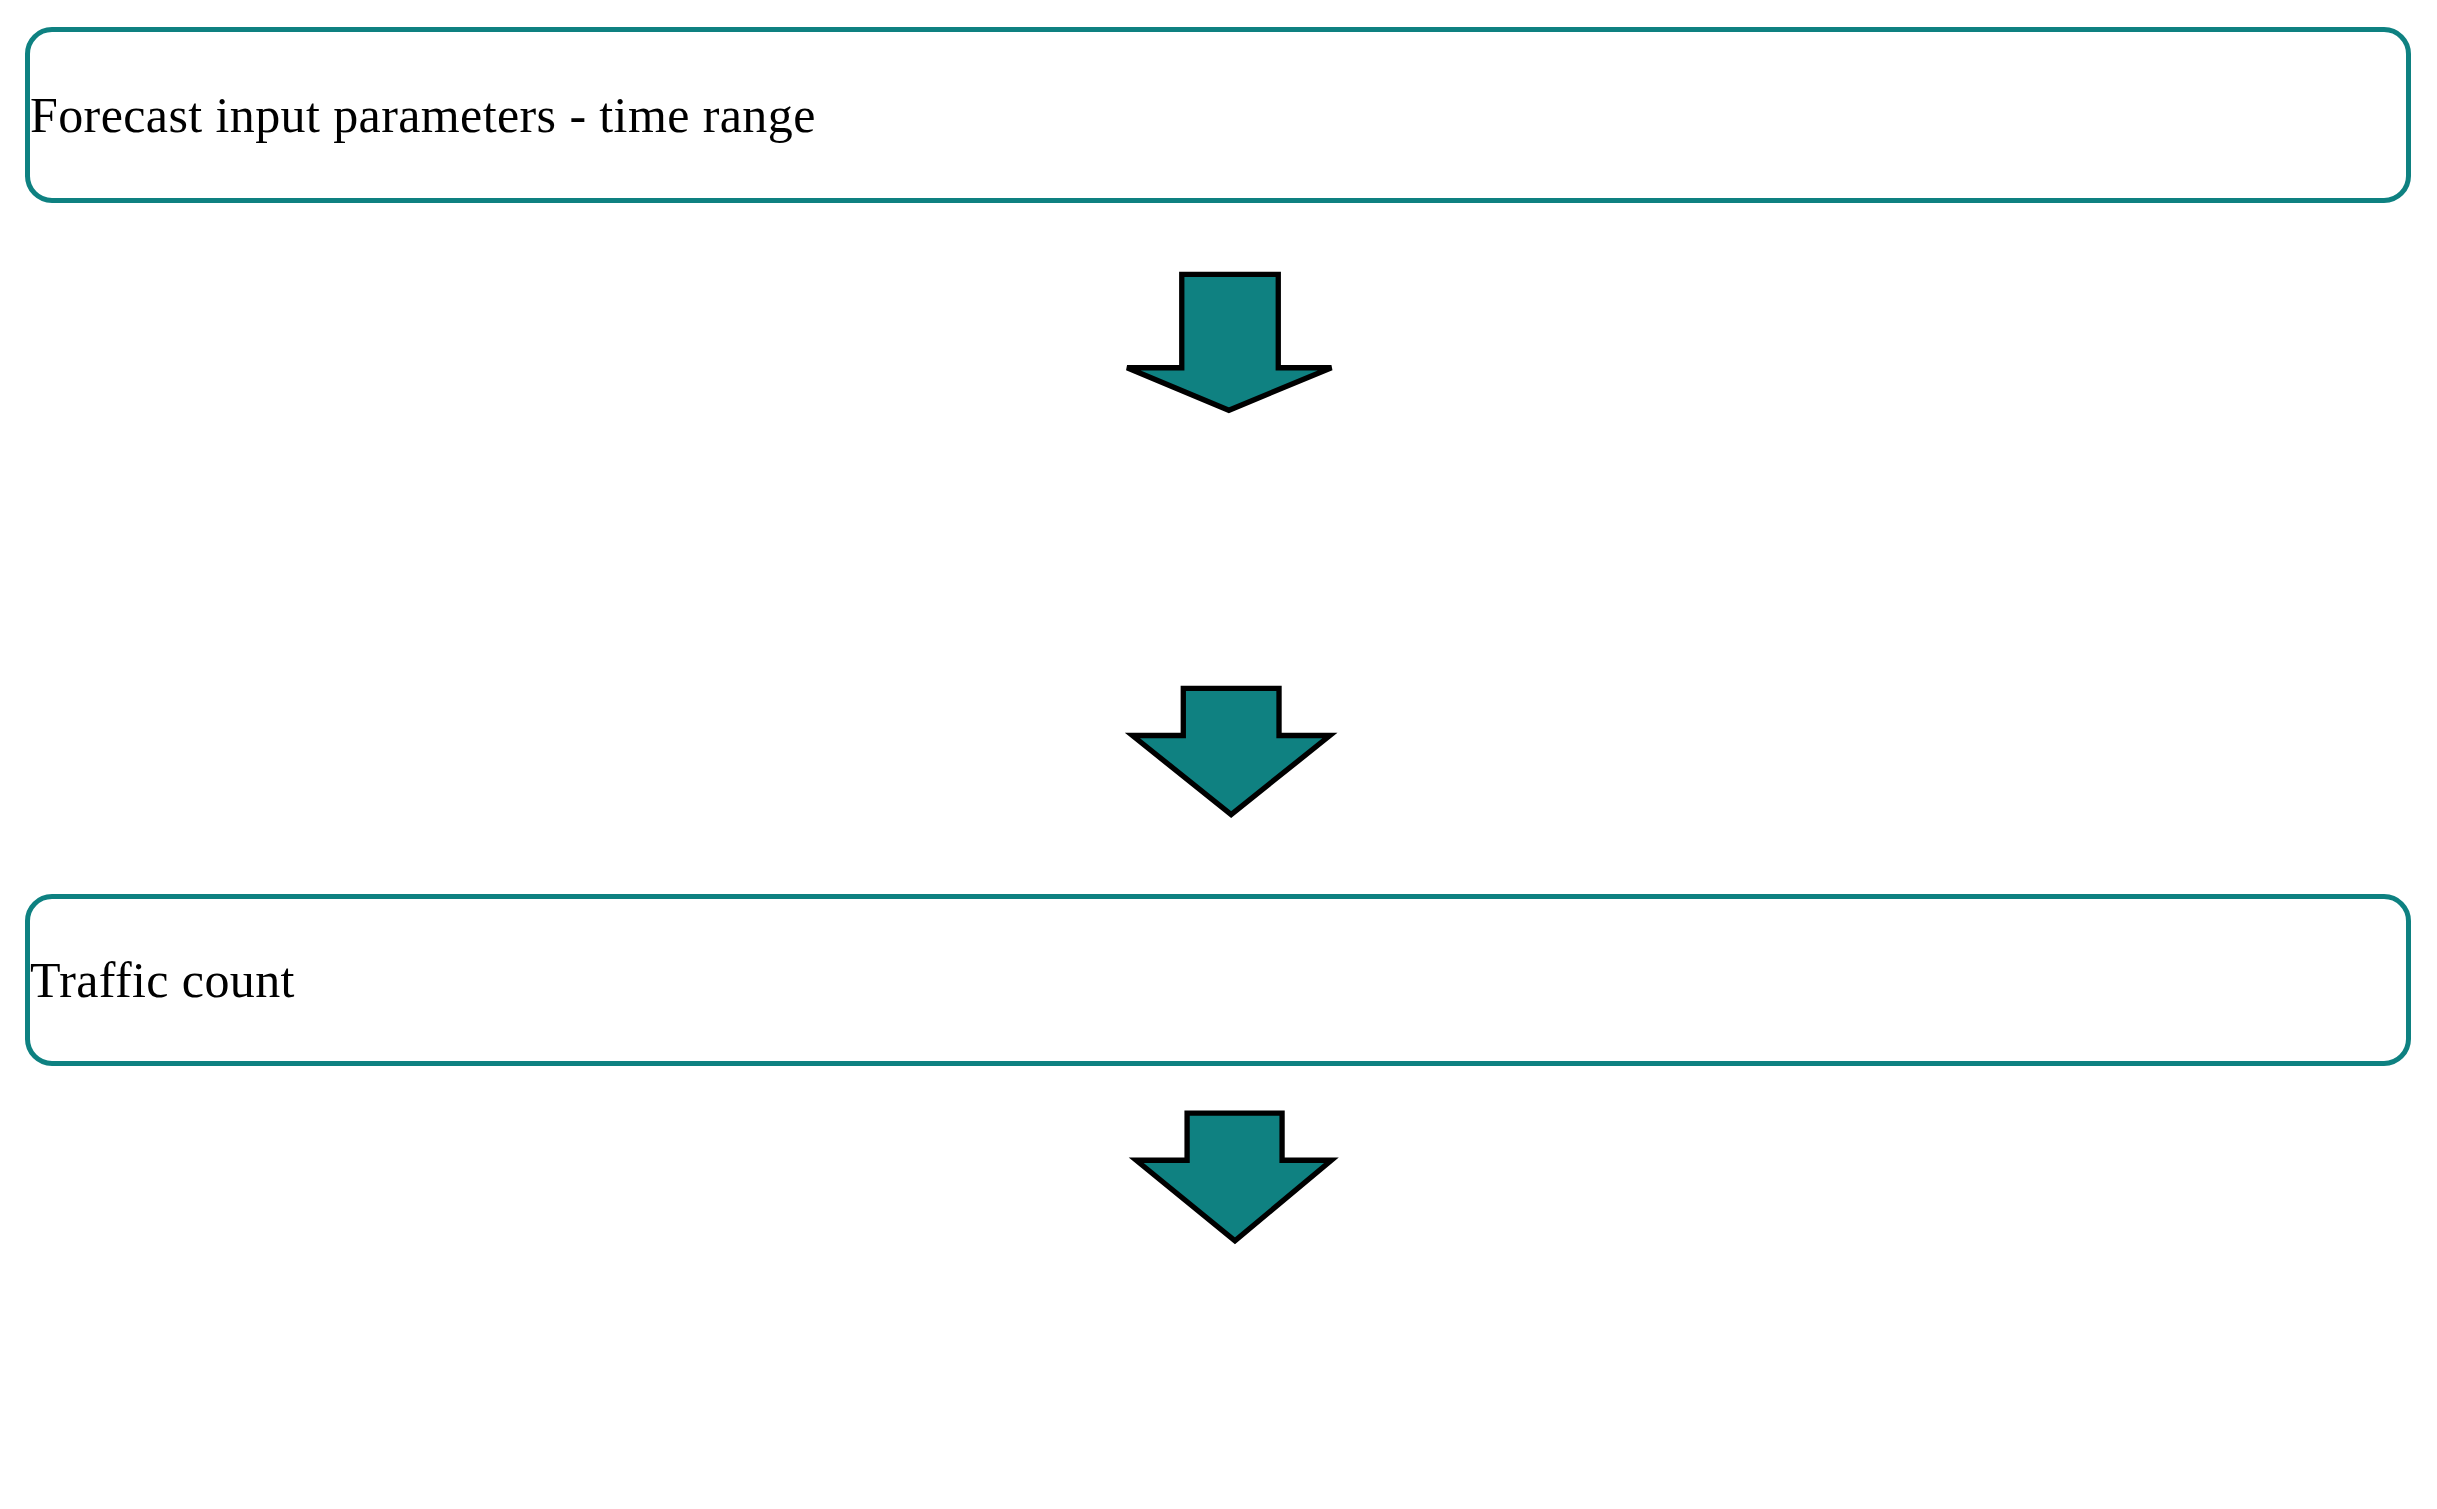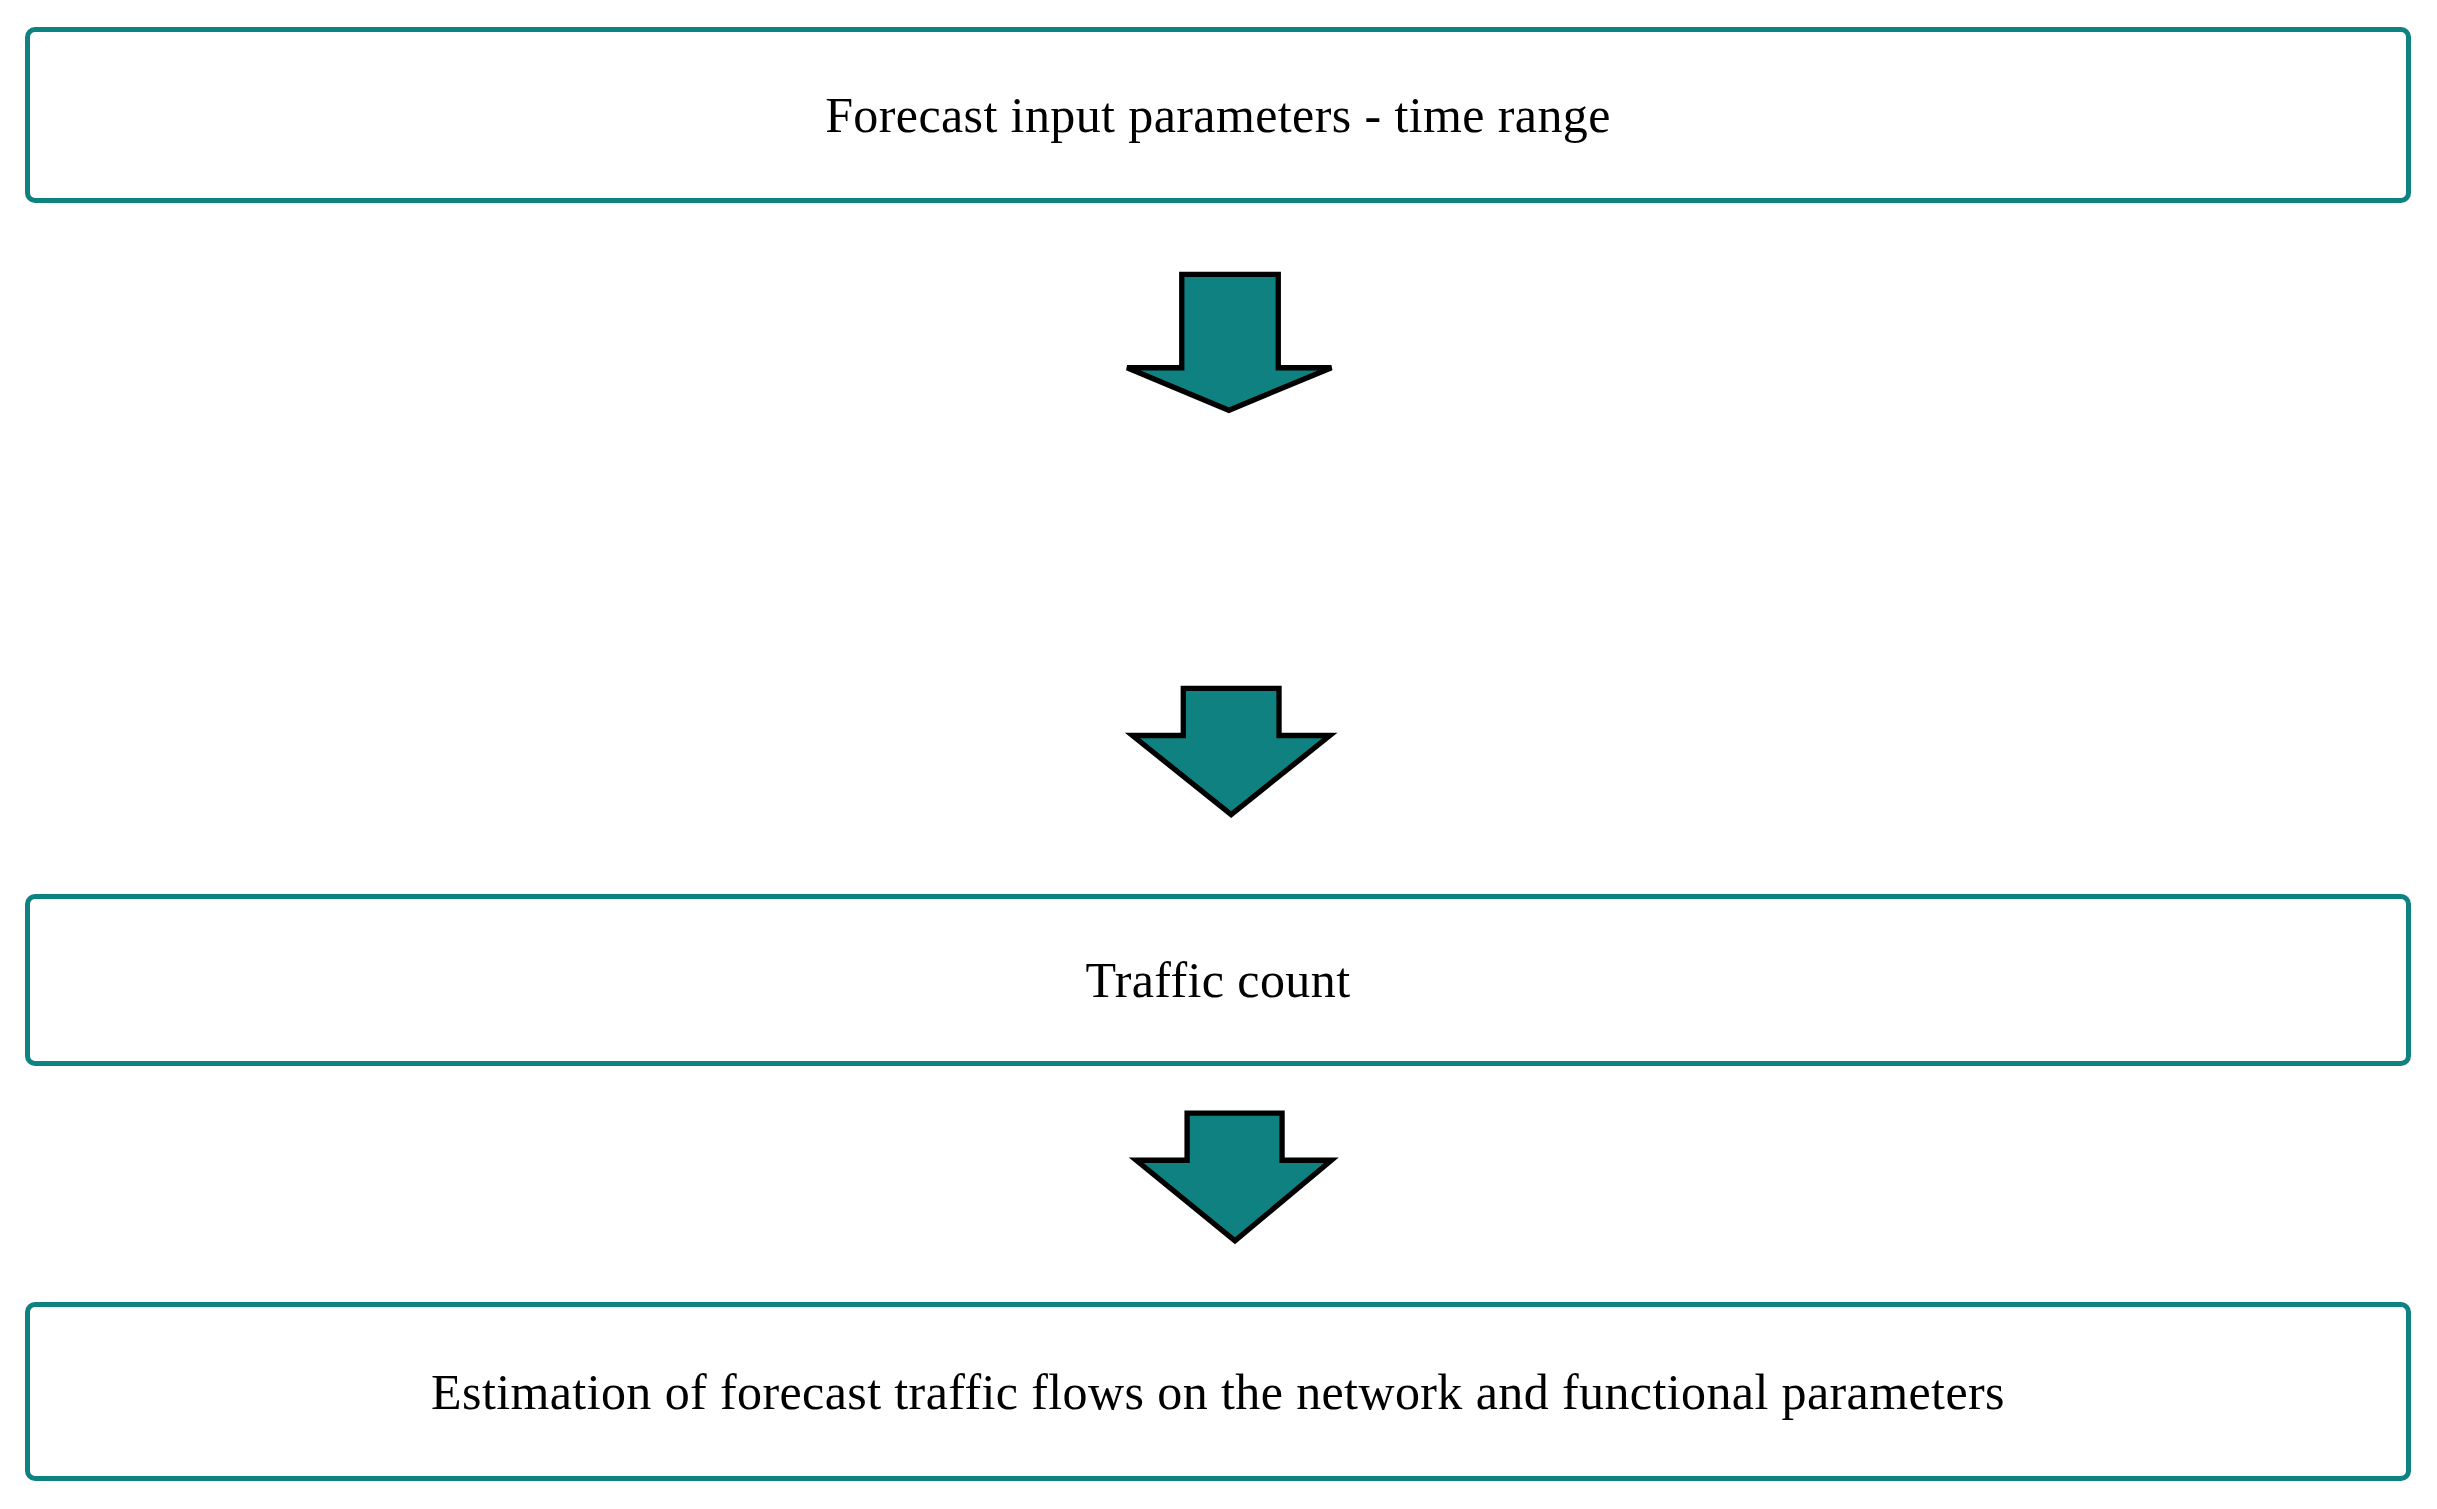--- a/index.html
+++ b/index.html
@@ -21,24 +21,23 @@
     height: 1509px;
     background: var(--background);
     overflow: hidden;
   }
   .flow-box {
     position: absolute;
     left: 25px;
     width: 2386px;
     background: var(--box-fill);
     border: 5.3px solid var(--box-border);
-    border-radius: 10px;
+    border-radius: 27px;
     display: flex;
     align-items: center;
-    justify-content: center;
   }
   .flow-box .flow-label {
     color: var(--text);
     font-size: 50px;
     line-height: 1.2;
     text-align: center;
     white-space: nowrap;
     letter-spacing: 0.4px;
   }
   .step-1 { top: 27px;   height: 176px; }
@@ -66,23 +65,20 @@
 
   <div class="flow-box step-1">
     <span class="flow-label">Forecast input parameters - time range</span>
   </div>
 
 
   <div class="flow-box step-3">
     <span class="flow-label">Traffic count</span>
   </div>
 
-  <div class="flow-box step-4">
-    <span class="flow-label">Estimation of forecast traffic flows on the network and functional parameters</span>
-  </div>
 
   <svg class="arrow-layer" viewBox="0 0 3208 1986" xmlns="http://www.w3.org/2000/svg" aria-hidden="true">
     <polygon points="1555,361 1682,361 1682,484 1752,484 1617,540 1483,484 1555,484"></polygon>
     <polygon points="1557,906 1683,906 1683,968 1750,968 1620,1072 1490,968 1557,968"></polygon>
     <polygon points="1562,1465 1687,1465 1687,1527 1752,1527 1625,1633 1495,1527 1562,1527"></polygon>
   </svg>
 
 </div>
 
 

